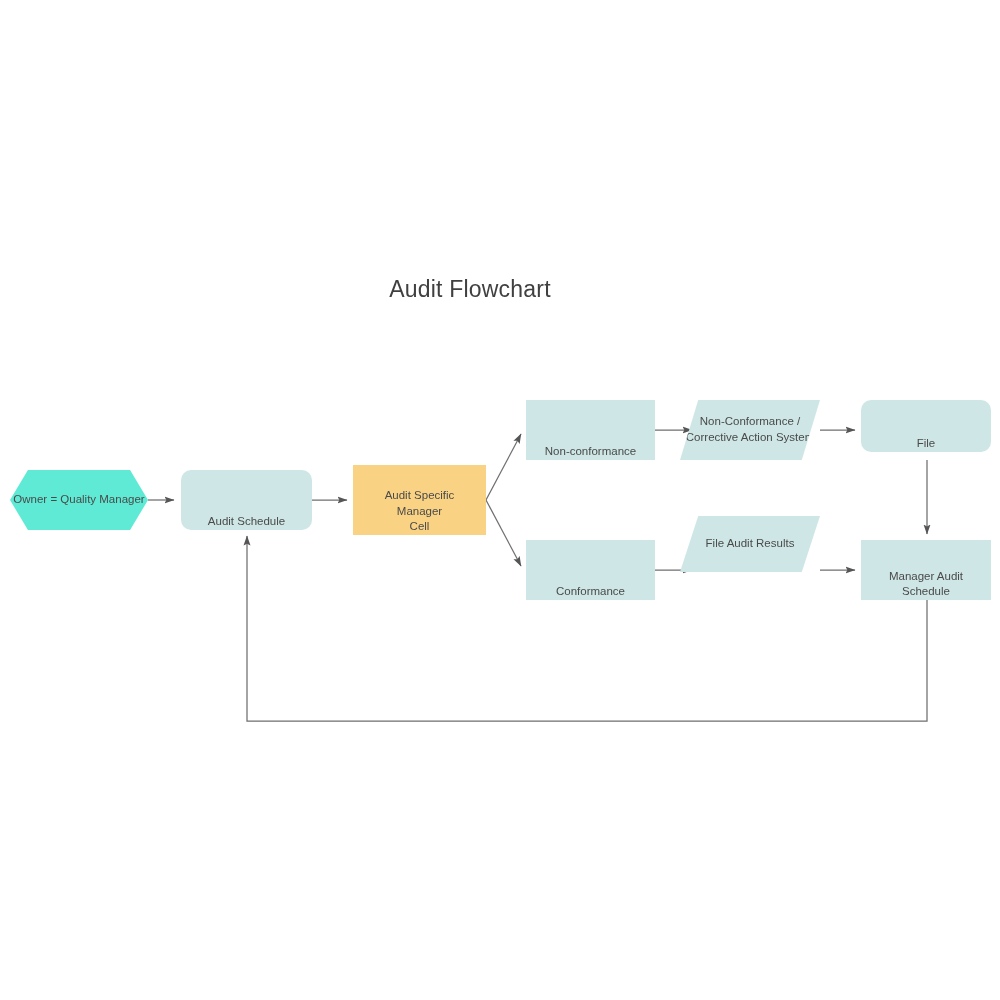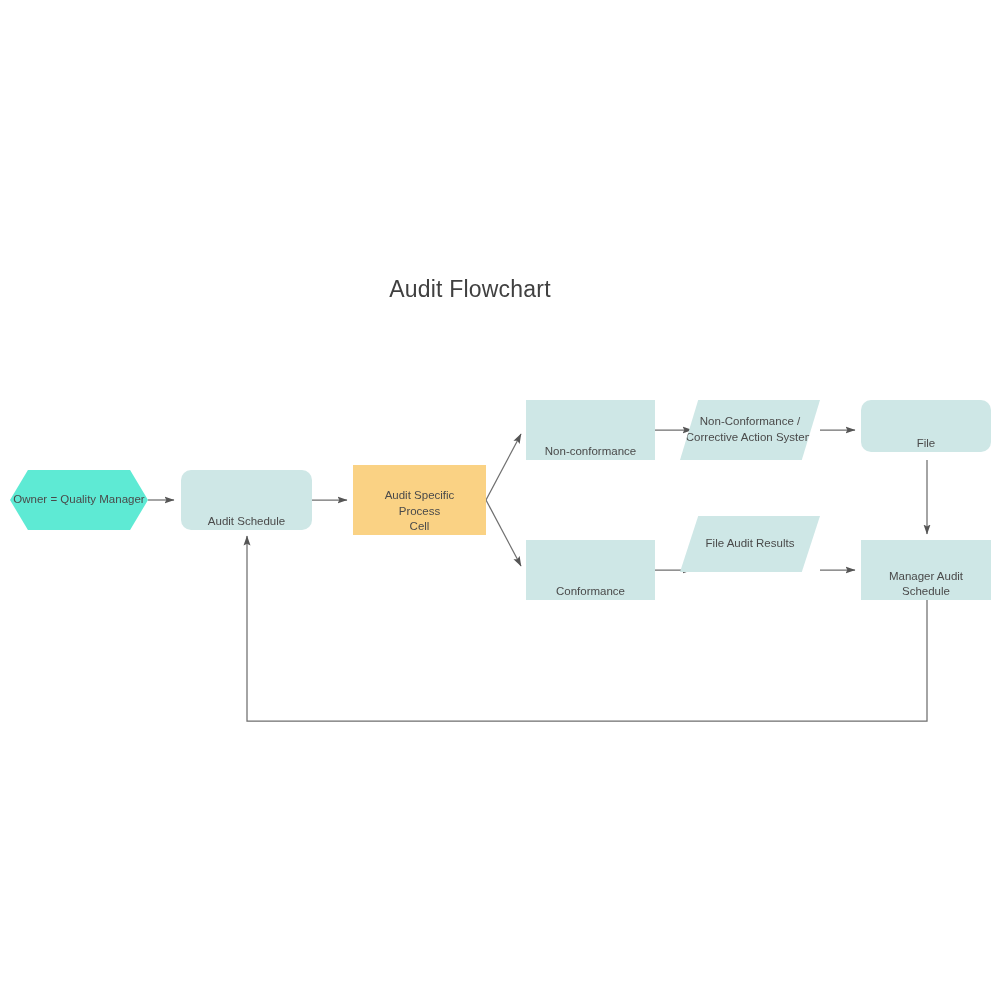--- a/index.html
+++ b/index.html
@@ -127,21 +127,21 @@
   <div class="hexwrap" style="left:10px; top:470px; width:138px; height:60px;">
     <span class="lbl">Owner = Quality
 Manager</span>
   </div>
 
   <div class="node fill-teal rounded" style="left:181px; top:470px; width:131px; height:60px;">
     <span class="lbl">Audit Schedule</span>
   </div>
 
   <div class="node fill-orange sharp" style="left:353px; top:465px; width:133px; height:70px;">
-    <span class="lbl">Audit Specific Process
+    <span class="lbl">Audit Specific Manager
 Cell</span>
   </div>
 
   <div class="node fill-teal sharp" style="left:526px; top:400px; width:129px; height:60px;">
     <span class="lbl">Non-conformance</span>
   </div>
 
   <div class="para" style="left:680px; top:400px; width:140px; height:60px;">
     <span class="lbl">Non-Conformance
 / Corrective Action

